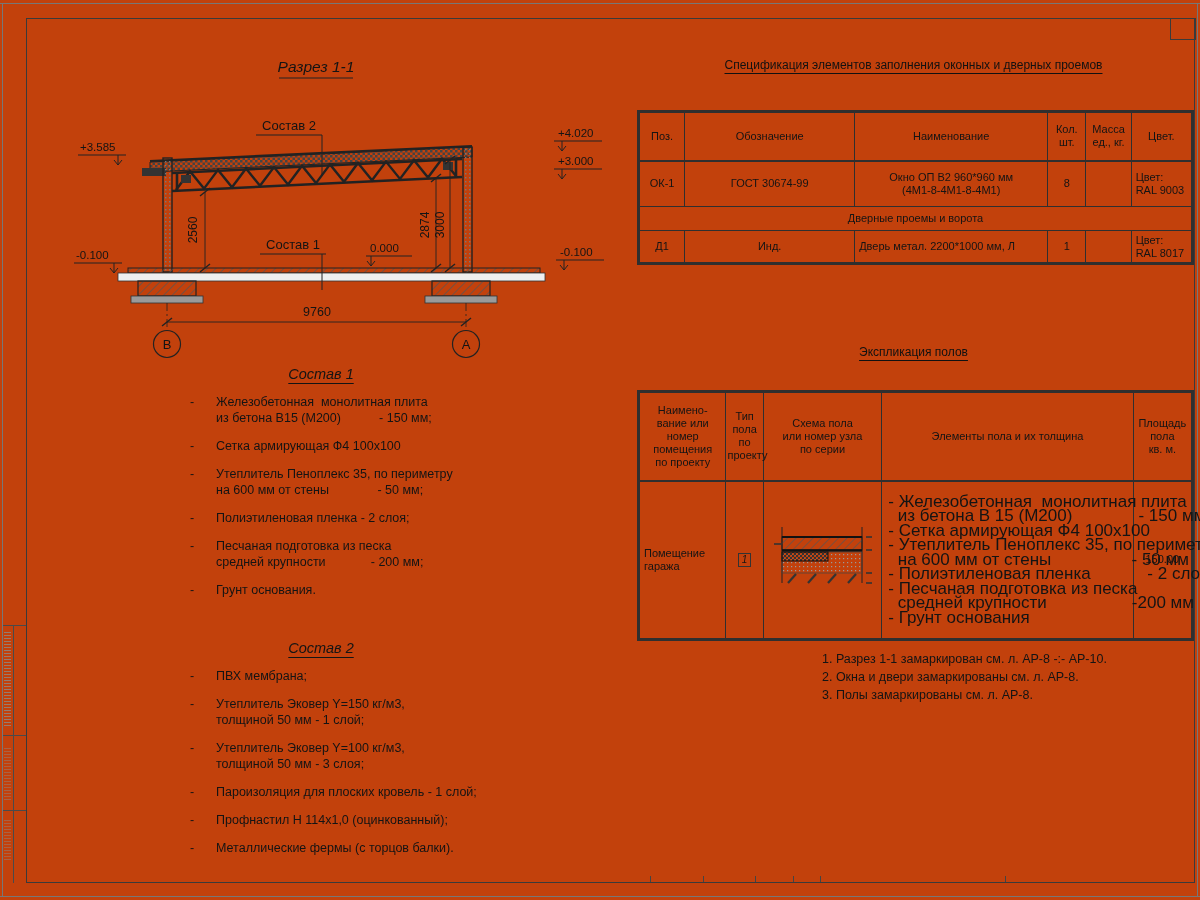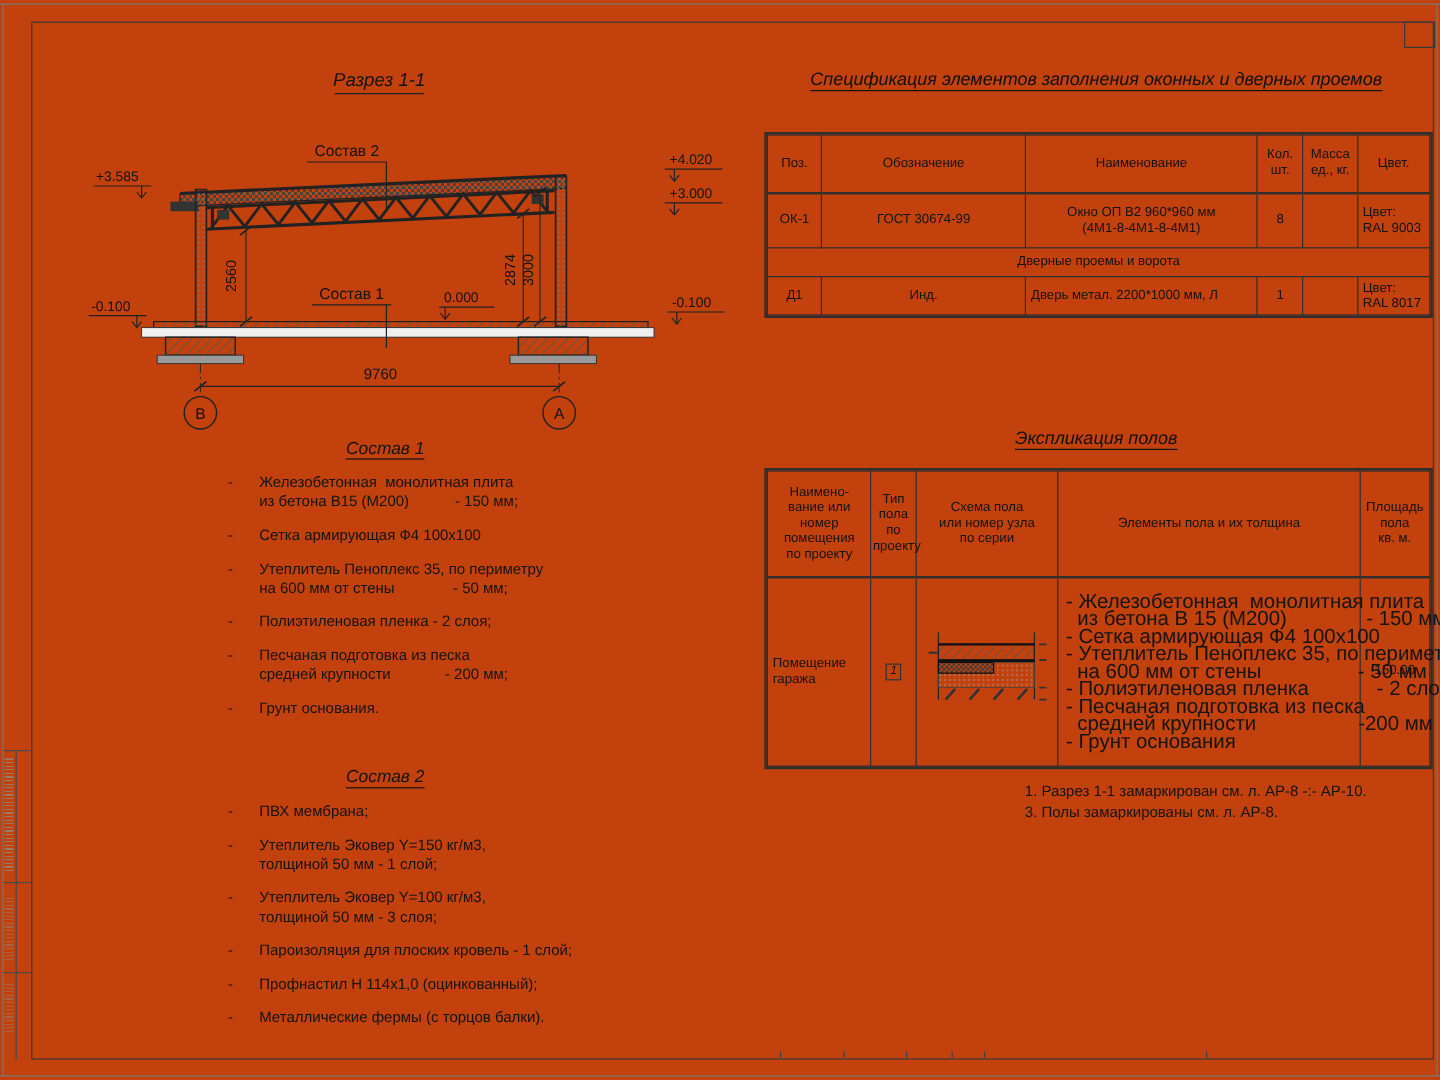--- a/index.html
+++ b/index.html
@@ -10,21 +10,21 @@
   .edge{position:absolute;background:#777;}
   
   .frame{position:absolute;left:26px;top:18px;width:1169px;height:865px;border:1.5px solid #3a3a3a;box-sizing:border-box;}
   .smallbox{position:absolute;left:1170px;top:18px;width:26px;height:22px;border:1.2px solid #3a3a3a;box-sizing:border-box;}
   
   .mline-v{position:absolute;background:#4a4a4a;width:1px;}
   .mline-h{position:absolute;background:#4a4a4a;height:1px;}
   .squiggle{position:absolute;width:7px;background:repeating-linear-gradient(180deg,#8a8a8a 0 1px,transparent 1px 3px);opacity:.8;}
   .tick{position:absolute;width:1px;height:6px;background:#444;}
   
-  .blk-title{position:absolute;text-align:center;font-style:italic;font-size:15px;color:#111;}
+  .blk-title{position:absolute;text-align:center;font-size:12px;color:#111;}
   .blk-title .u{text-decoration:underline;text-underline-offset:4px;}
   
   .list-block{position:absolute;font-size:12.5px;line-height:16px;color:#141414;}
   .list-title{text-align:center;font-style:italic;font-size:14.5px;margin-bottom:6px;}
   .list-title span{text-decoration:underline;text-underline-offset:4px;}
   .list-item{display:flex;margin-top:12px;padding-left:24px;}
   .list-item .dash{width:26px;flex:0 0 26px;}
   .list-item .itxt{white-space:pre;}
   
   .gost-table{border-collapse:collapse;table-layout:fixed;width:553px;font-size:11px;line-height:13px;color:#141414;}
@@ -278,21 +278,21 @@
         <td>Дверь метал. 2200*1000 мм, Л</td>
         <td class="center">1</td>
         <td class="center"></td>
         <td class="pre">Цвет:
 RAL 8017</td>
       </tr>
     </tbody>
       </table>
   </div>
 
-  <div class="blk-title" style="left:637px;top:345px;width:553px;margin-top:12px;">
+  <div class="blk-title" style="left:637px;top:345px;width:553px;">
     <span class="u">Экспликация полов</span>
   </div>
 
   <div class="tbl-wrap" style="left:637px;top:390px;">
     <table class="gost-table">
       <colgroup>
         <col style="width:86px">
           <col style="width:37px">
           <col style="width:118px">
         <col style="width:250px">
@@ -367,18 +367,19 @@
 - Полиэтиленовая пленка            - 2 слоя
 - Песчаная подготовка из песка
   средней крупности                  -200 мм
 - Грунт основания</td>
         <td class="center">150.00</td>
       </tr>
     </tbody>
       </table>
   </div>
 
-  <div class="notes" style="left:822px;top:650px;margin-left:32px;">
+  <div class="notes" style="left:822px;top:650px;">
     <div>1. Разрез 1-1 замаркирован см. л. АР-8 -:- АР-10.</div>
+    <div>2. Окна и двери замаркированы см. л. АР-8.</div>
     <div>3. Полы замаркированы см. л. АР-8.</div>
   </div>
 
 </div>
 
 </body></html>

